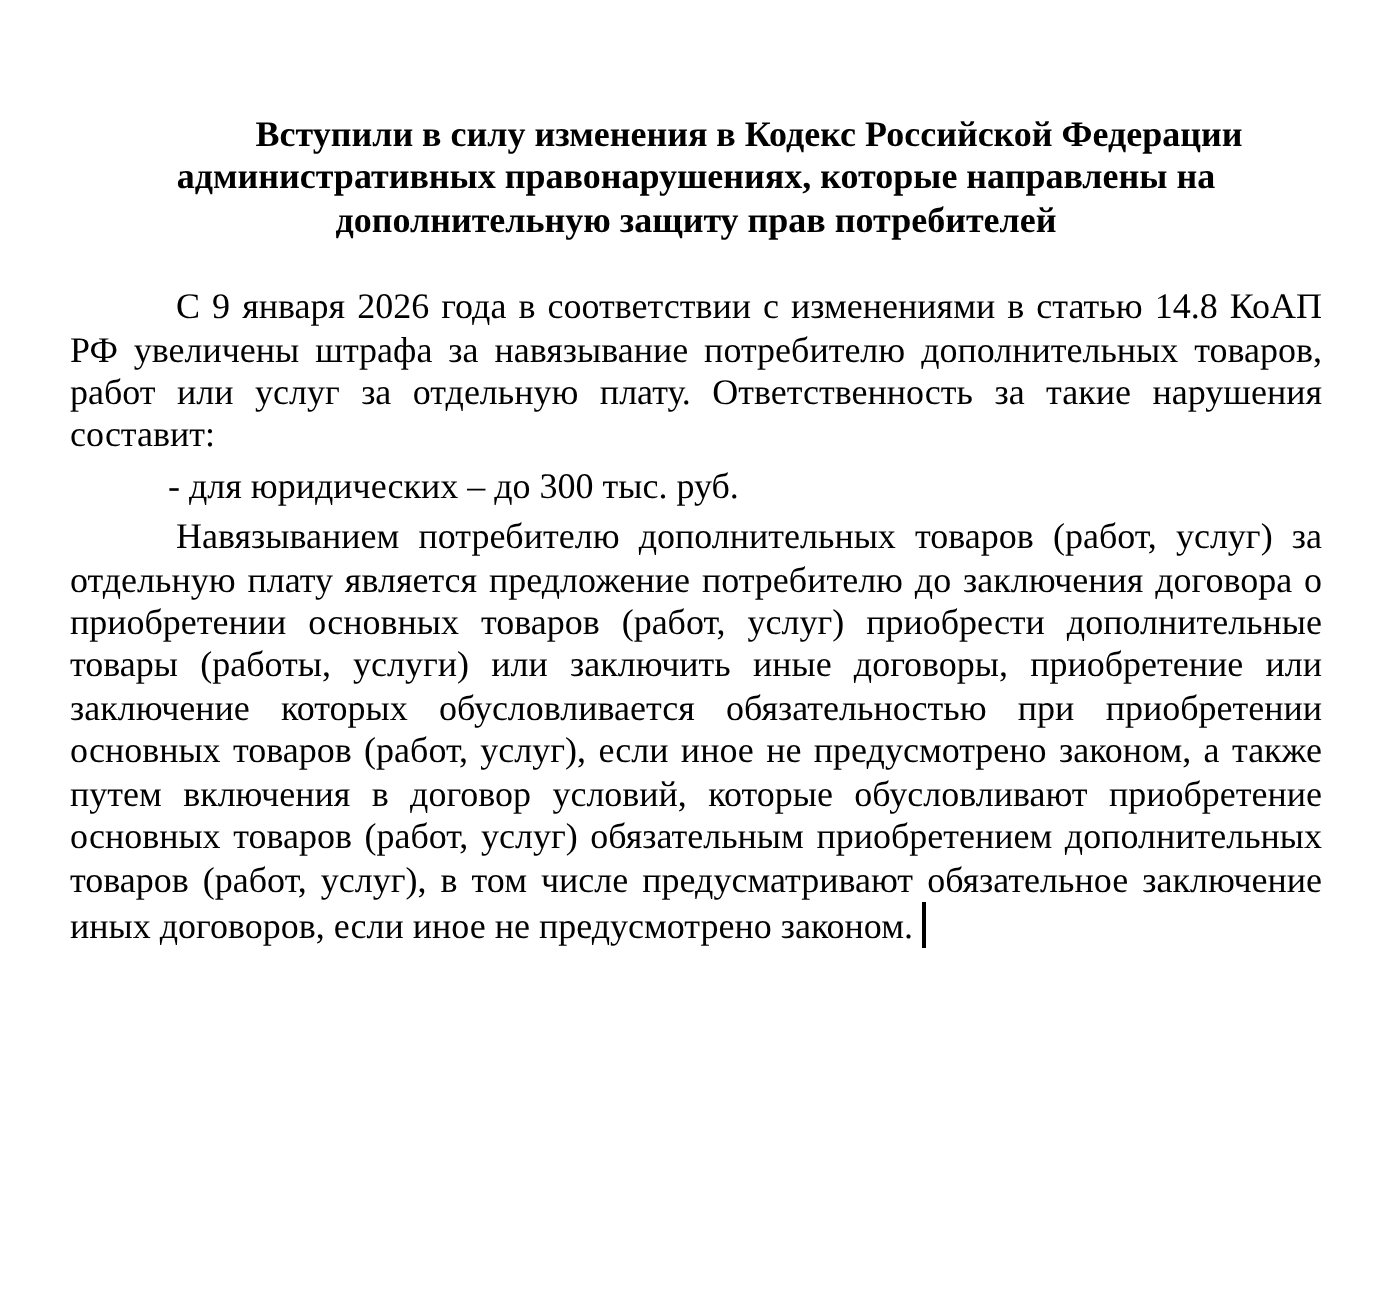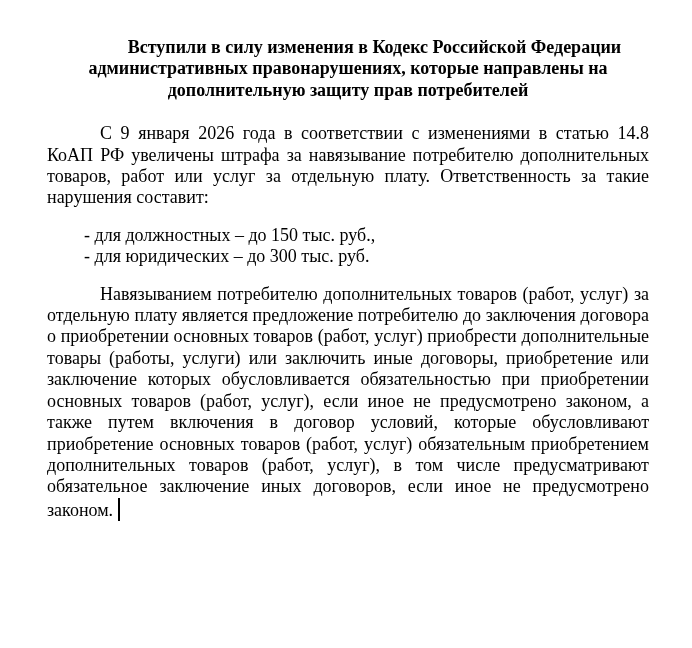--- a/index.html
+++ b/index.html
@@ -10,32 +10,32 @@
   .page {
     position: relative;
     box-sizing: border-box;
     width: 692px;
     height: 648px;
     background: #ffffff;
     color: #000000;
     font-family: "Liberation Serif", "DejaVu Serif", serif;
     font-size: 18px;
     line-height: 21.4px;
-    padding: 37px 27px 0 31px;
+    padding: 57px 27px 0 31px;
     overflow: hidden;
   }
   .doc-title {
     margin: 0 0 22px 0;
     font-size: 18px;
     font-weight: bold;
     text-align: center;
     text-indent: 53px;
   }
   .para {
-    margin: 16px;
+    margin: 4px;
     text-align: justify;
     text-indent: 53px;
   }
   .list-line {
     margin: 0;
     text-align: left;
     text-indent: 53px;
   }
   .caret {
     display: inline-block;
@@ -49,19 +49,18 @@
 </head>
 <body>
 
 <div class="page">
 
   <h1 class="doc-title">Вступили в силу изменения в Кодекс Российской Федерации административных правонарушениях, которые направлены на дополнительную защиту прав потребителей</h1>
 
   <p class="para">С 9 января 2026 года в соответствии с изменениями в статью 14.8 КоАП РФ увеличены штрафа за навязывание потребителю дополнительных товаров, работ или услуг за отдельную плату. Ответственность за такие нарушения составит:</p>
 
   <div>
-    <p class="list-line">- для должностных – до 150 тыс. руб.,</p>
     <p class="list-line">- для юридических – до 300 тыс. руб.</p>
   </div>
 
   <p class="para"><span>Навязыванием потребителю дополнительных товаров (работ, услуг) за отдельную плату является предложение потребителю до заключения договора о приобретении основных товаров (работ, услуг) приобрести дополнительные товары (работы, услуги) или заключить иные договоры, приобретение или заключение которых обусловливается обязательностью при приобретении основных товаров (работ, услуг), если иное не предусмотрено законом, а также путем включения в договор условий, которые обусловливают приобретение основных товаров (работ, услуг) обязательным приобретением дополнительных товаров (работ, услуг), в том числе предусматривают обязательное заключение иных договоров, если иное не предусмотрено законом.</span><span class="caret"></span></p>
 
 </div>
 
 </body></html>

